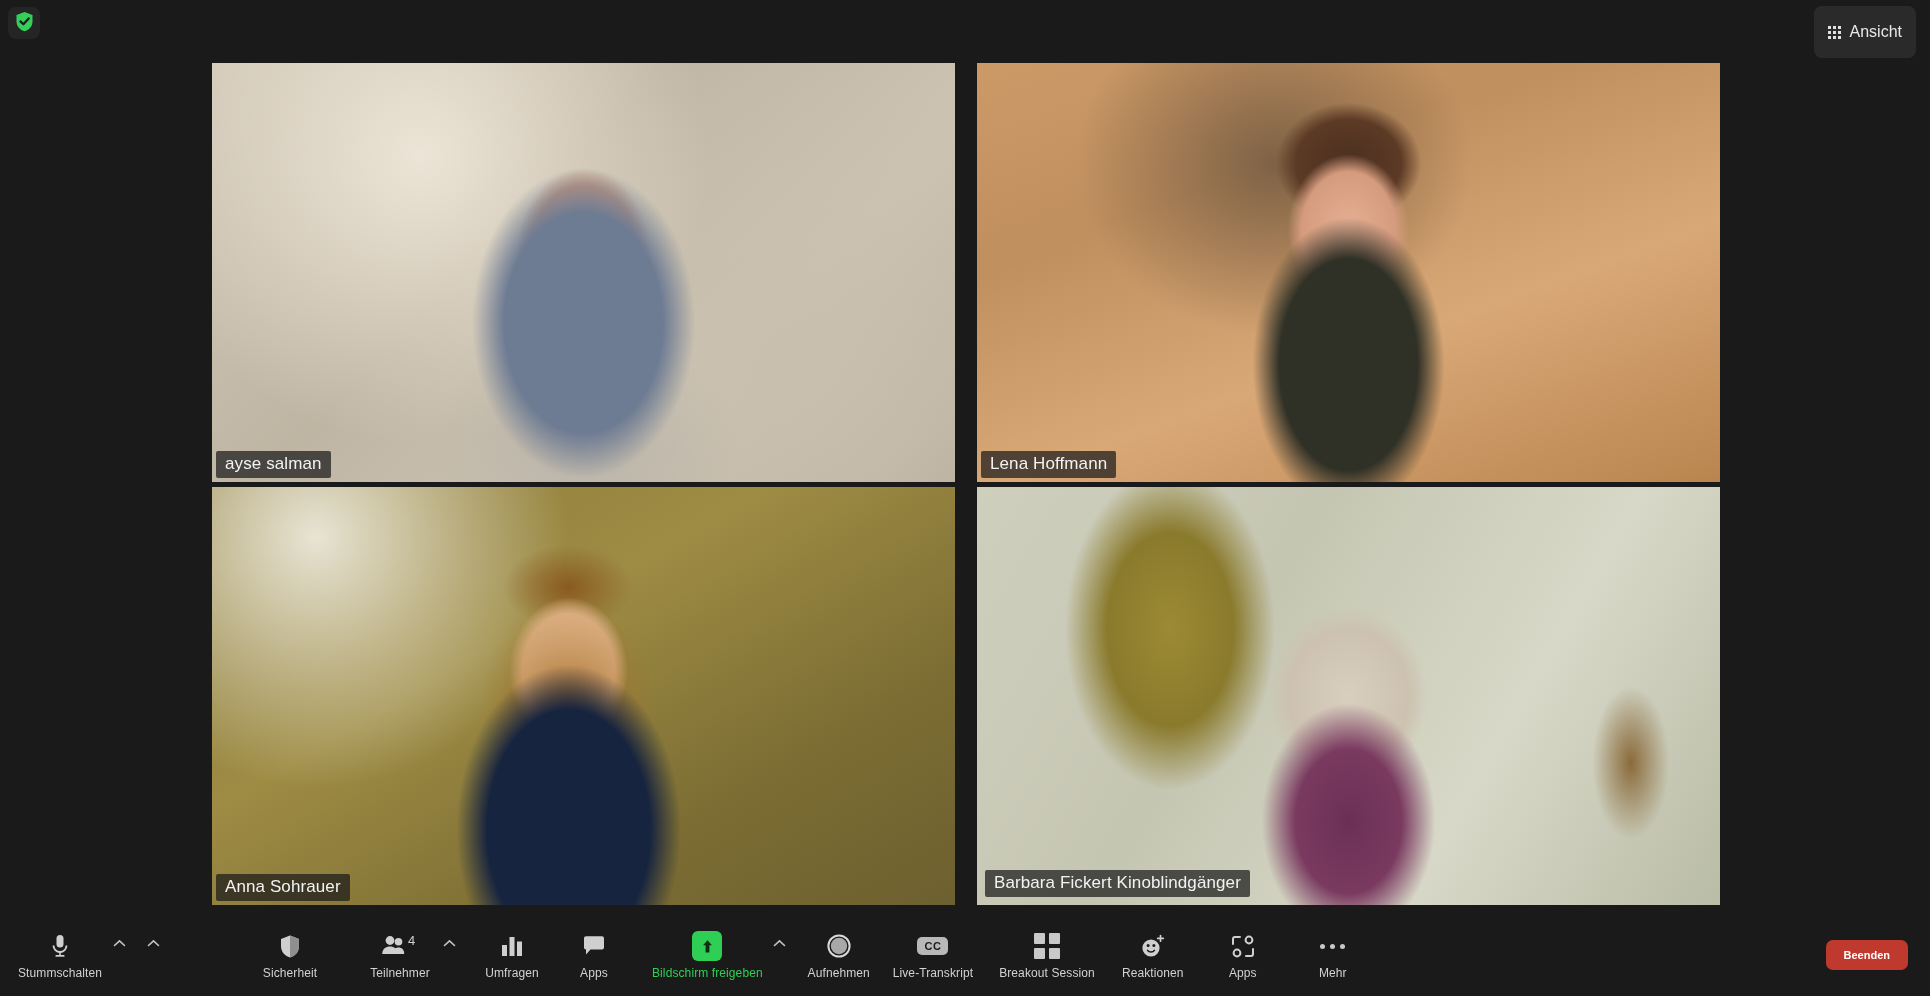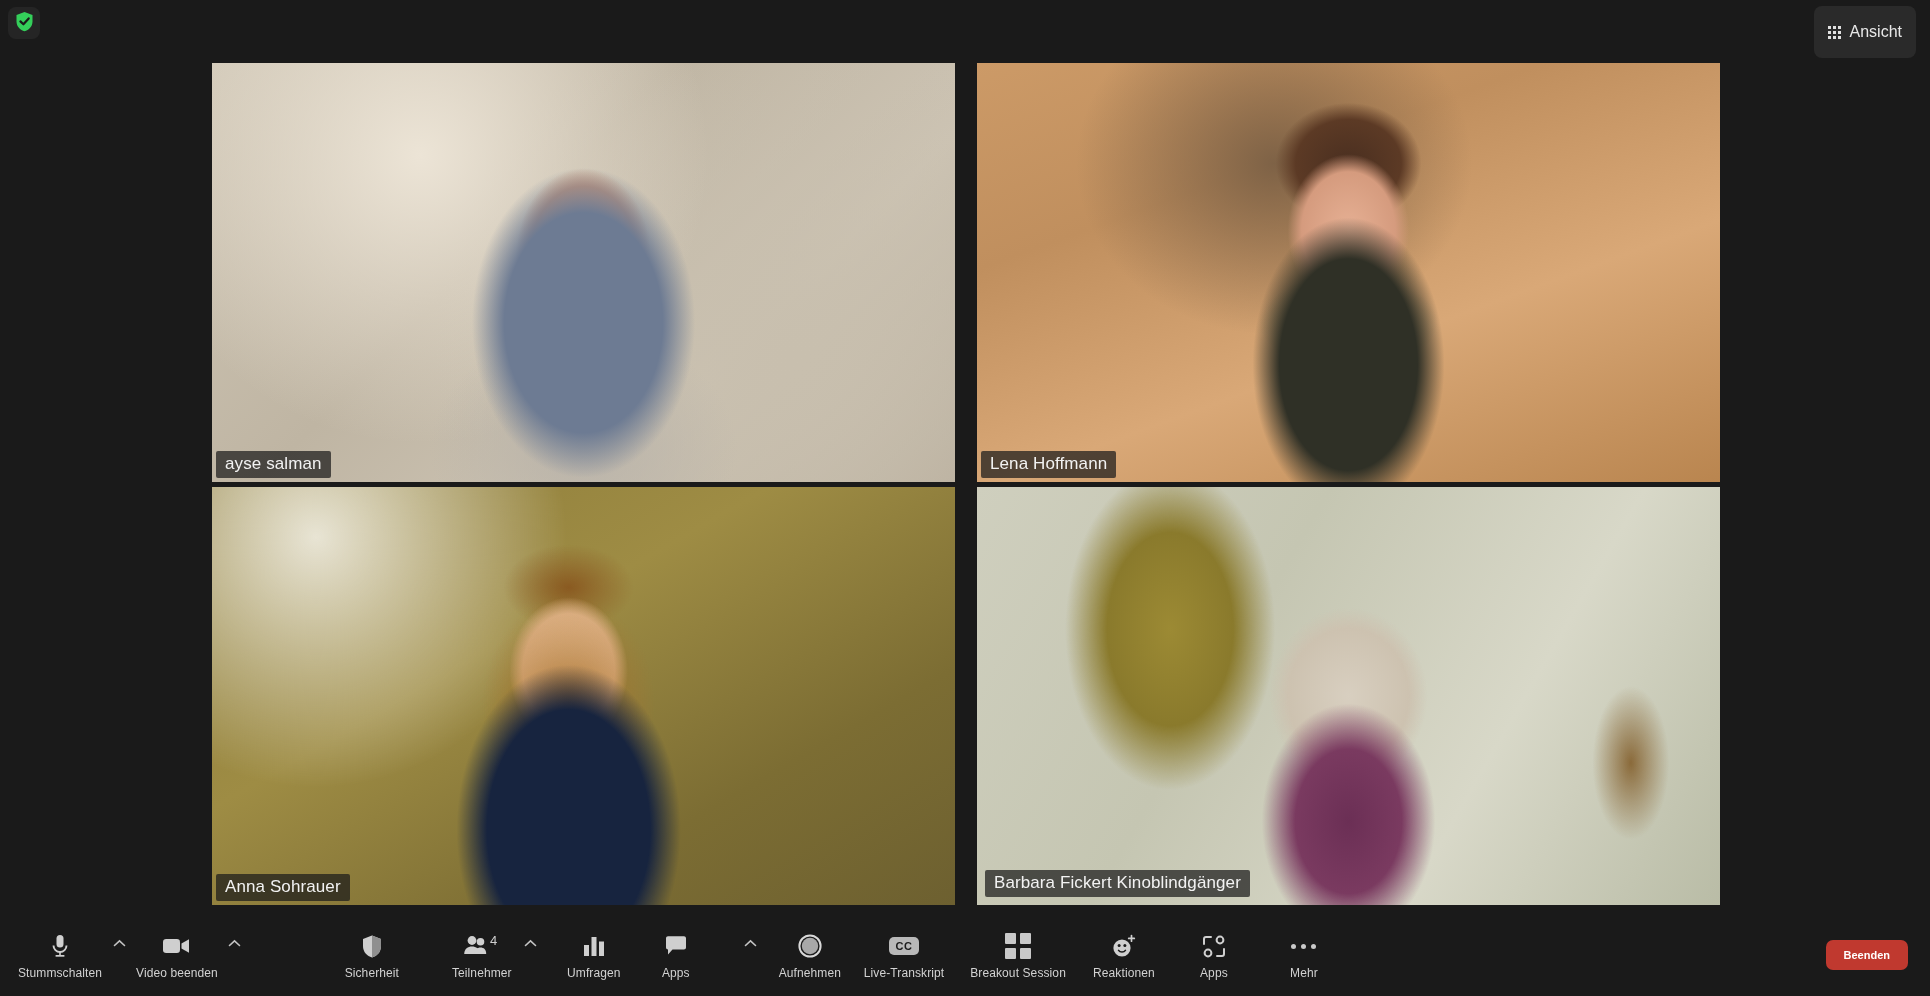--- a/index.html
+++ b/index.html
@@ -226,29 +226,20 @@
         </svg>
       </span>
       <span class="tb-label">Stummschalten</span>
     </div>
     <div class="caret">
       <svg width="13" height="9" viewBox="0 0 13 9">
           <path d="M1.5 6.5 L6.5 1.8 L11.5 6.5" stroke="#c3c3c3" stroke-width="1.6" fill="none" stroke-linecap="round"></path>
         </svg>
     </div>
 
-    <div class="tb-item">
-      <span class="tb-icon">
-        <svg width="30" height="20" viewBox="0 0 30 20">
-          <rect x="1" y="3" width="17" height="14" rx="3.2" fill="#cfcfcf"></rect>
-          <path d="M19.5 7.5 L27 3.2 V16.8 L19.5 12.5 Z" fill="#cfcfcf"></path>
-        </svg>
-      </span>
-      <span class="tb-label">Video beenden</span>
-    </div>
     <div class="caret">
       <svg width="13" height="9" viewBox="0 0 13 9">
           <path d="M1.5 6.5 L6.5 1.8 L11.5 6.5" stroke="#c3c3c3" stroke-width="1.6" fill="none" stroke-linecap="round"></path>
         </svg>
     </div>
 
     <div style="width:88px"></div>
 
     <div class="tb-item">
       <span class="tb-icon">
@@ -299,20 +290,30 @@
       <span class="tb-icon">
         <svg width="24" height="22" viewBox="0 0 24 22">
           <path d="M2 3.2 C2 2 2.9 1.2 4 1.2 H20 C21.1 1.2 22 2 22 3.2 V12.6 C22 13.8 21.1 14.6 20 14.6 H8.5 L4 19.6 V14.6 H4 C2.9 14.6 2 13.8 2 12.6 Z" fill="#cfcfcf"></path>
         </svg>
       </span>
       <span class="tb-label">Apps</span>
     </div>
 
     <div style="width:26px"></div>
 
+    <div class="tb-item green">
+      <span class="tb-icon">
+        <span class="share-sq">
+          <svg width="15" height="17" viewBox="0 0 15 17">
+            <path d="M7.5 2.2 L12 7.2 H9.4 V14.5 H5.6 V7.2 H3 Z" fill="#0e2d14"></path>
+          </svg>
+        </span>
+      </span>
+      <span class="tb-label">Bildschirm freigeben</span>
+    </div>
     <div class="caret">
       <svg width="13" height="9" viewBox="0 0 13 9">
           <path d="M1.5 6.5 L6.5 1.8 L11.5 6.5" stroke="#c3c3c3" stroke-width="1.6" fill="none" stroke-linecap="round"></path>
         </svg>
     </div>
 
     <div style="width:10px"></div>
 
     <div class="tb-item">
       <span class="tb-icon">

